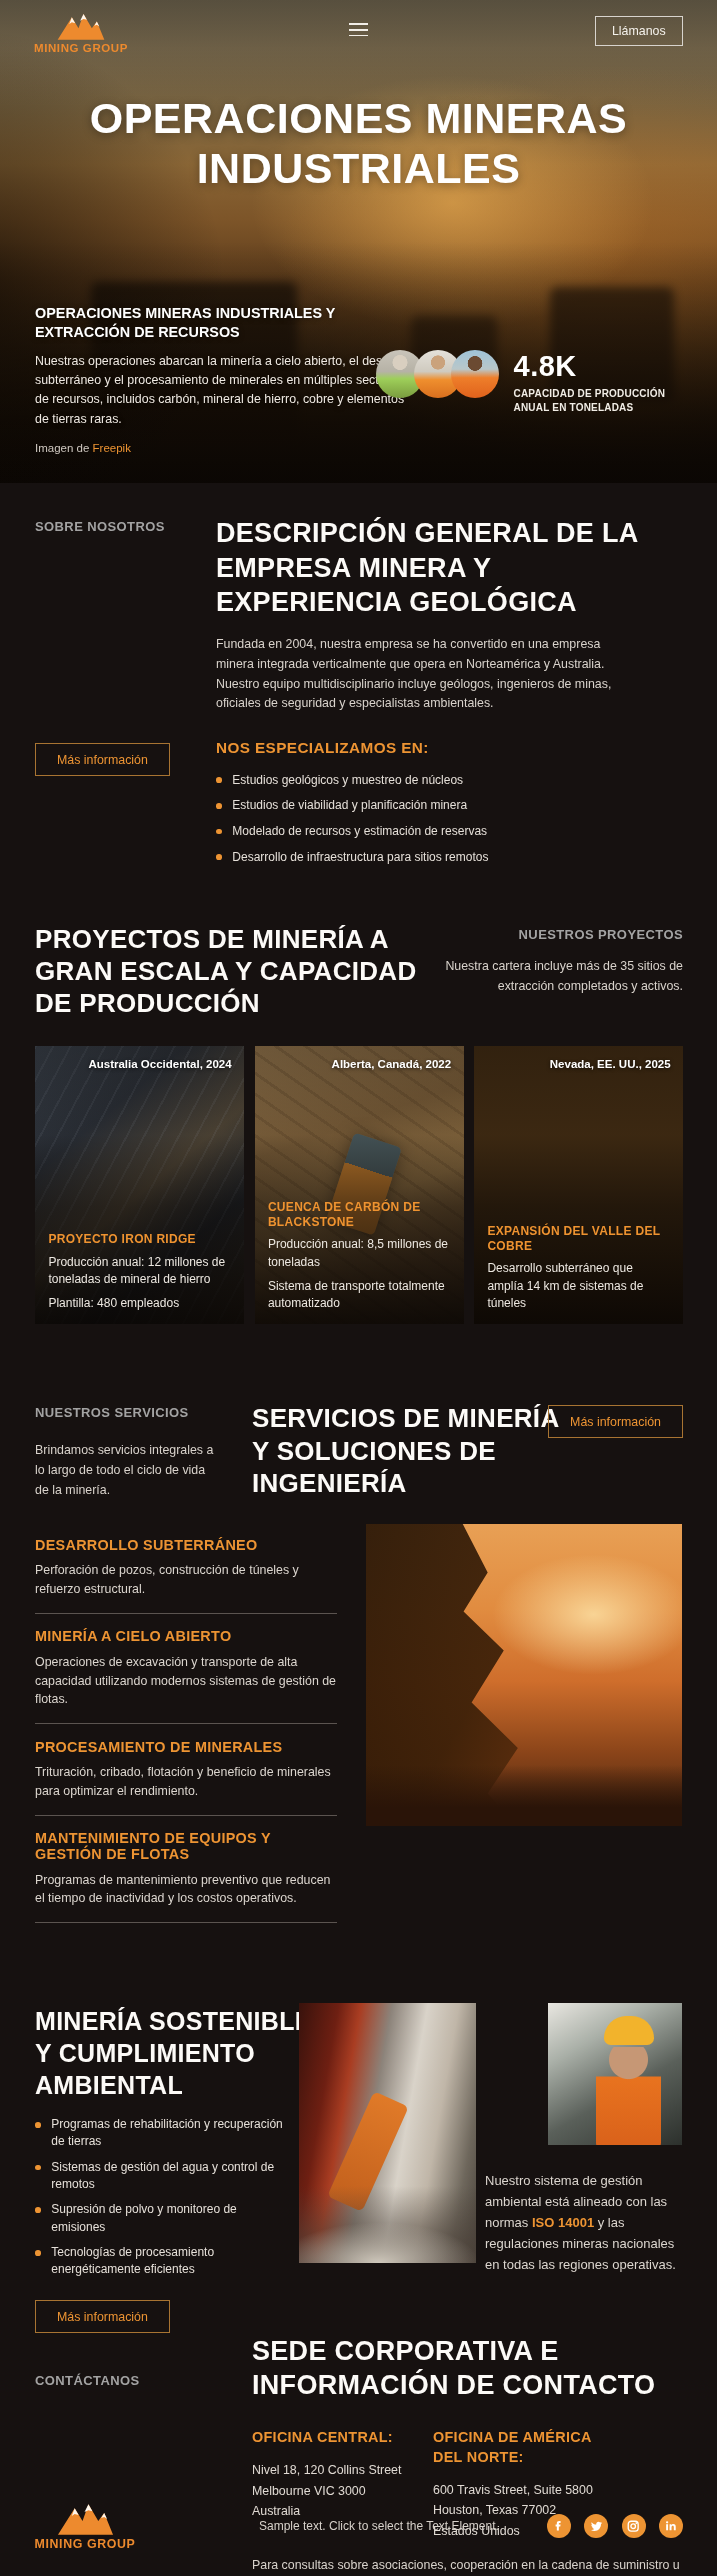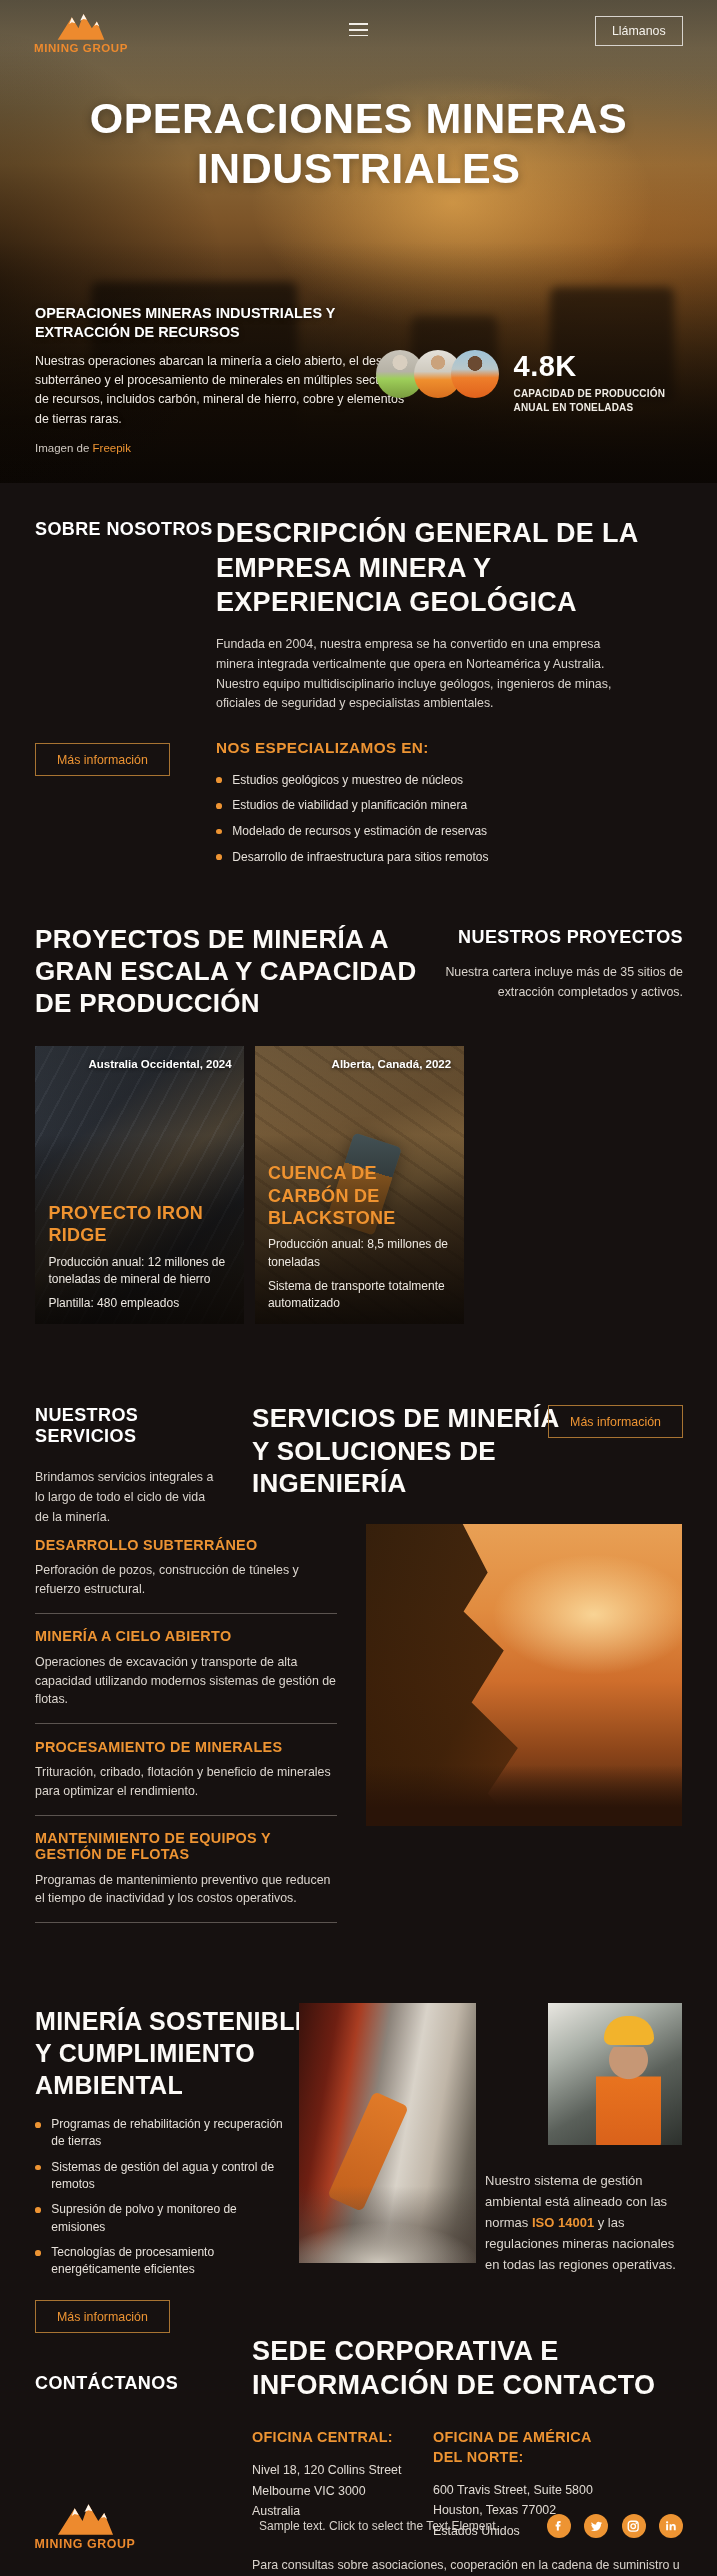--- a/index.html
+++ b/index.html
@@ -40,21 +40,21 @@
   .avatars { display:flex; }
   .avatar { width:48px; height:48px; border-radius:50%; margin-right:-10.5px; position:relative; overflow:hidden; }
   .av1 { background:radial-gradient(circle at 50% 26%, #d9cfc0 0 17%, transparent 18%), linear-gradient(180deg,#c9c4ba 0%,#b6b2a6 45%,#9ecf5a 60%,#7a9c3e 100%); }
   .av2 { background:radial-gradient(circle at 50% 26%, #caa27c 0 16%, transparent 17%), linear-gradient(180deg,#e4e1da 0%,#cfcabf 45%,#ef8f2e 62%,#d96f1e 100%); }
   .av3 { background:radial-gradient(circle at 50% 28%, #6b4a32 0 17%, transparent 18%), linear-gradient(180deg,#9fc3d8 0%,#b9c7c9 40%,#ee7e2a 58%,#e0621c 100%); }
   .stat { margin-left:25px; }
   .stat-value { font-size:29px; font-weight:bold; color:#fff; letter-spacing:0.5px; }
   .stat-label { margin-top:3.8px; width:172px; font-size:10px; font-weight:bold; color:#F1EDE6; line-height:1.45; letter-spacing:0.2px; }
 
   
-  .eyebrow { font-size:18px; font-weight:bold; color:#ffffff; letter-spacing:0.4px; }
+  .eyebrow { font-size:13px; font-weight:bold; color:#a3a3a3; letter-spacing:0.4px; }
   h2 { color:#FCFAF7; font-weight:bold; letter-spacing:0.3px; }
   .body-txt { font-size:12.4px; line-height:1.6; color:#D9D3CC; }
   .outline-btn { display:inline-block; border:1px solid #A87432; color:#ED9433; font-size:12.4px; padding:8.6px 21px; background:transparent; cursor:pointer; font-family:"Liberation Sans",sans-serif; }
   .blist { list-style:none; }
   .blist li { position:relative; padding-left:16.3px; margin-bottom:8.6px; font-size:12px; line-height:1.42; color:#E6E0D9; }
   .blist li::before { content:""; position:absolute; left:0; top:5.7px; width:5.7px; height:5.7px; border-radius:50%; background:#ED9433; }
 
   
   .about { position:relative; padding-top:33px; height:440px; }
   .about-label { position:absolute; left:35px; top:36px; }
@@ -82,21 +82,21 @@
       linear-gradient(160deg,#98794f 0%,#7c5f3a 32%,#8d6e42 55%,#6b4f2f 78%,#523c26 100%); }
   .img-p2::after { content:""; position:absolute; left:84px; top:92px; width:50px; height:92px; background:linear-gradient(180deg,#4a5a5e 0 34%, #c07a2c 34% 100%); transform:rotate(18deg); border-radius:4.8px; box-shadow:0 0 17px rgba(0,0,0,.4); }
   .img-p3 { background:
       radial-gradient(circle at 56% 24%, #ffd96a 0 5%, rgba(255,200,80,.55) 12%, rgba(255,190,70,0) 38%),
       radial-gradient(ellipse 191px 86px at 55% 102%, rgba(205,225,240,.85), rgba(205,225,240,0) 70%),
       repeating-linear-gradient(90deg, rgba(0,0,0,.32) 0 15.3px, transparent 15.3px 56px),
       linear-gradient(180deg,#6e4d20 0%,#553а18 0%,#553a18 38%,#3a250f 70%,#503b28 100%); background-color:#422c13; }
   .card-shade { position:absolute; inset:0; background:linear-gradient(180deg, rgba(12,9,6,.30) 0%, rgba(12,9,6,.12) 32%, rgba(9,6,4,.55) 58%, rgba(8,5,3,.9) 100%); }
   .card-tag { position:absolute; top:11.5px; right:12.4px; font-size:11.5px; font-weight:bold; color:#fff; text-shadow:0 1px 3.8px rgba(0,0,0,.7); z-index:2; }
   .card-body { position:absolute; left:13.4px; right:11.5px; bottom:11.5px; z-index:2; }
-  .card-title { font-size:18px; font-weight:bold; color:#EF9330; line-height:1.25; letter-spacing:0.3px; }
+  .card-title { font-size:12px; font-weight:bold; color:#EF9330; line-height:1.25; letter-spacing:0.3px; }
   .card-line { margin-top:6.7px; font-size:12px; line-height:1.45; color:#EDE8E1; }
 
   
   .services { position:relative; padding-top:70px; }
   .svc-label-col { position:absolute; left:35px; top:73px; width:191px; }
   .svc-label-col .body-txt { margin-top:21px; width:187px; }
   .services h2 { margin-left:252px; font-size:26px; line-height:1.25; width:330px; }
   .svc-btn { position:absolute; right:35px; top:73px; }
   .svc-row { display:flex; padding:0 35px; margin-top:24px; }
   .svc-list { width:331px; padding-top:13.4px; padding-right:29px; }
@@ -243,20 +243,29 @@
     <div class="card">
       <div class="card-img img-p2"></div>
       <div class="card-shade"></div>
       <div class="card-tag">Alberta, Canadá, 2022</div>
       <div class="card-body">
         <div class="card-title">CUENCA DE CARBÓN DE BLACKSTONE</div>
         <div class="card-line">Producción anual: 8,5 millones de toneladas</div>
         <div class="card-line">Sistema de transporte totalmente automatizado</div>
       </div>
     </div>
+    <div class="card">
+      <div class="card-img img-p3"></div>
+      <div class="card-shade"></div>
+      <div class="card-tag">Nevada, EE. UU., 2025</div>
+      <div class="card-body">
+        <div class="card-title">EXPANSIÓN DEL VALLE DEL COBRE</div>
+        <div class="card-line">Desarrollo subterráneo que amplía 14 km de sistemas de túneles</div>
+      </div>
+    </div>
   </div>
 </div>
 
 <div class="services">
   <div class="svc-label-col">
     <div class="eyebrow">NUESTROS SERVICIOS</div>
     <p class="body-txt">Brindamos servicios integrales a lo largo de todo el ciclo de vida de la minería.</p>
   </div>
   <h2>SERVICIOS DE MINERÍA Y SOLUCIONES DE INGENIERÍA</h2>
   <button class="outline-btn svc-btn">Más información</button>

